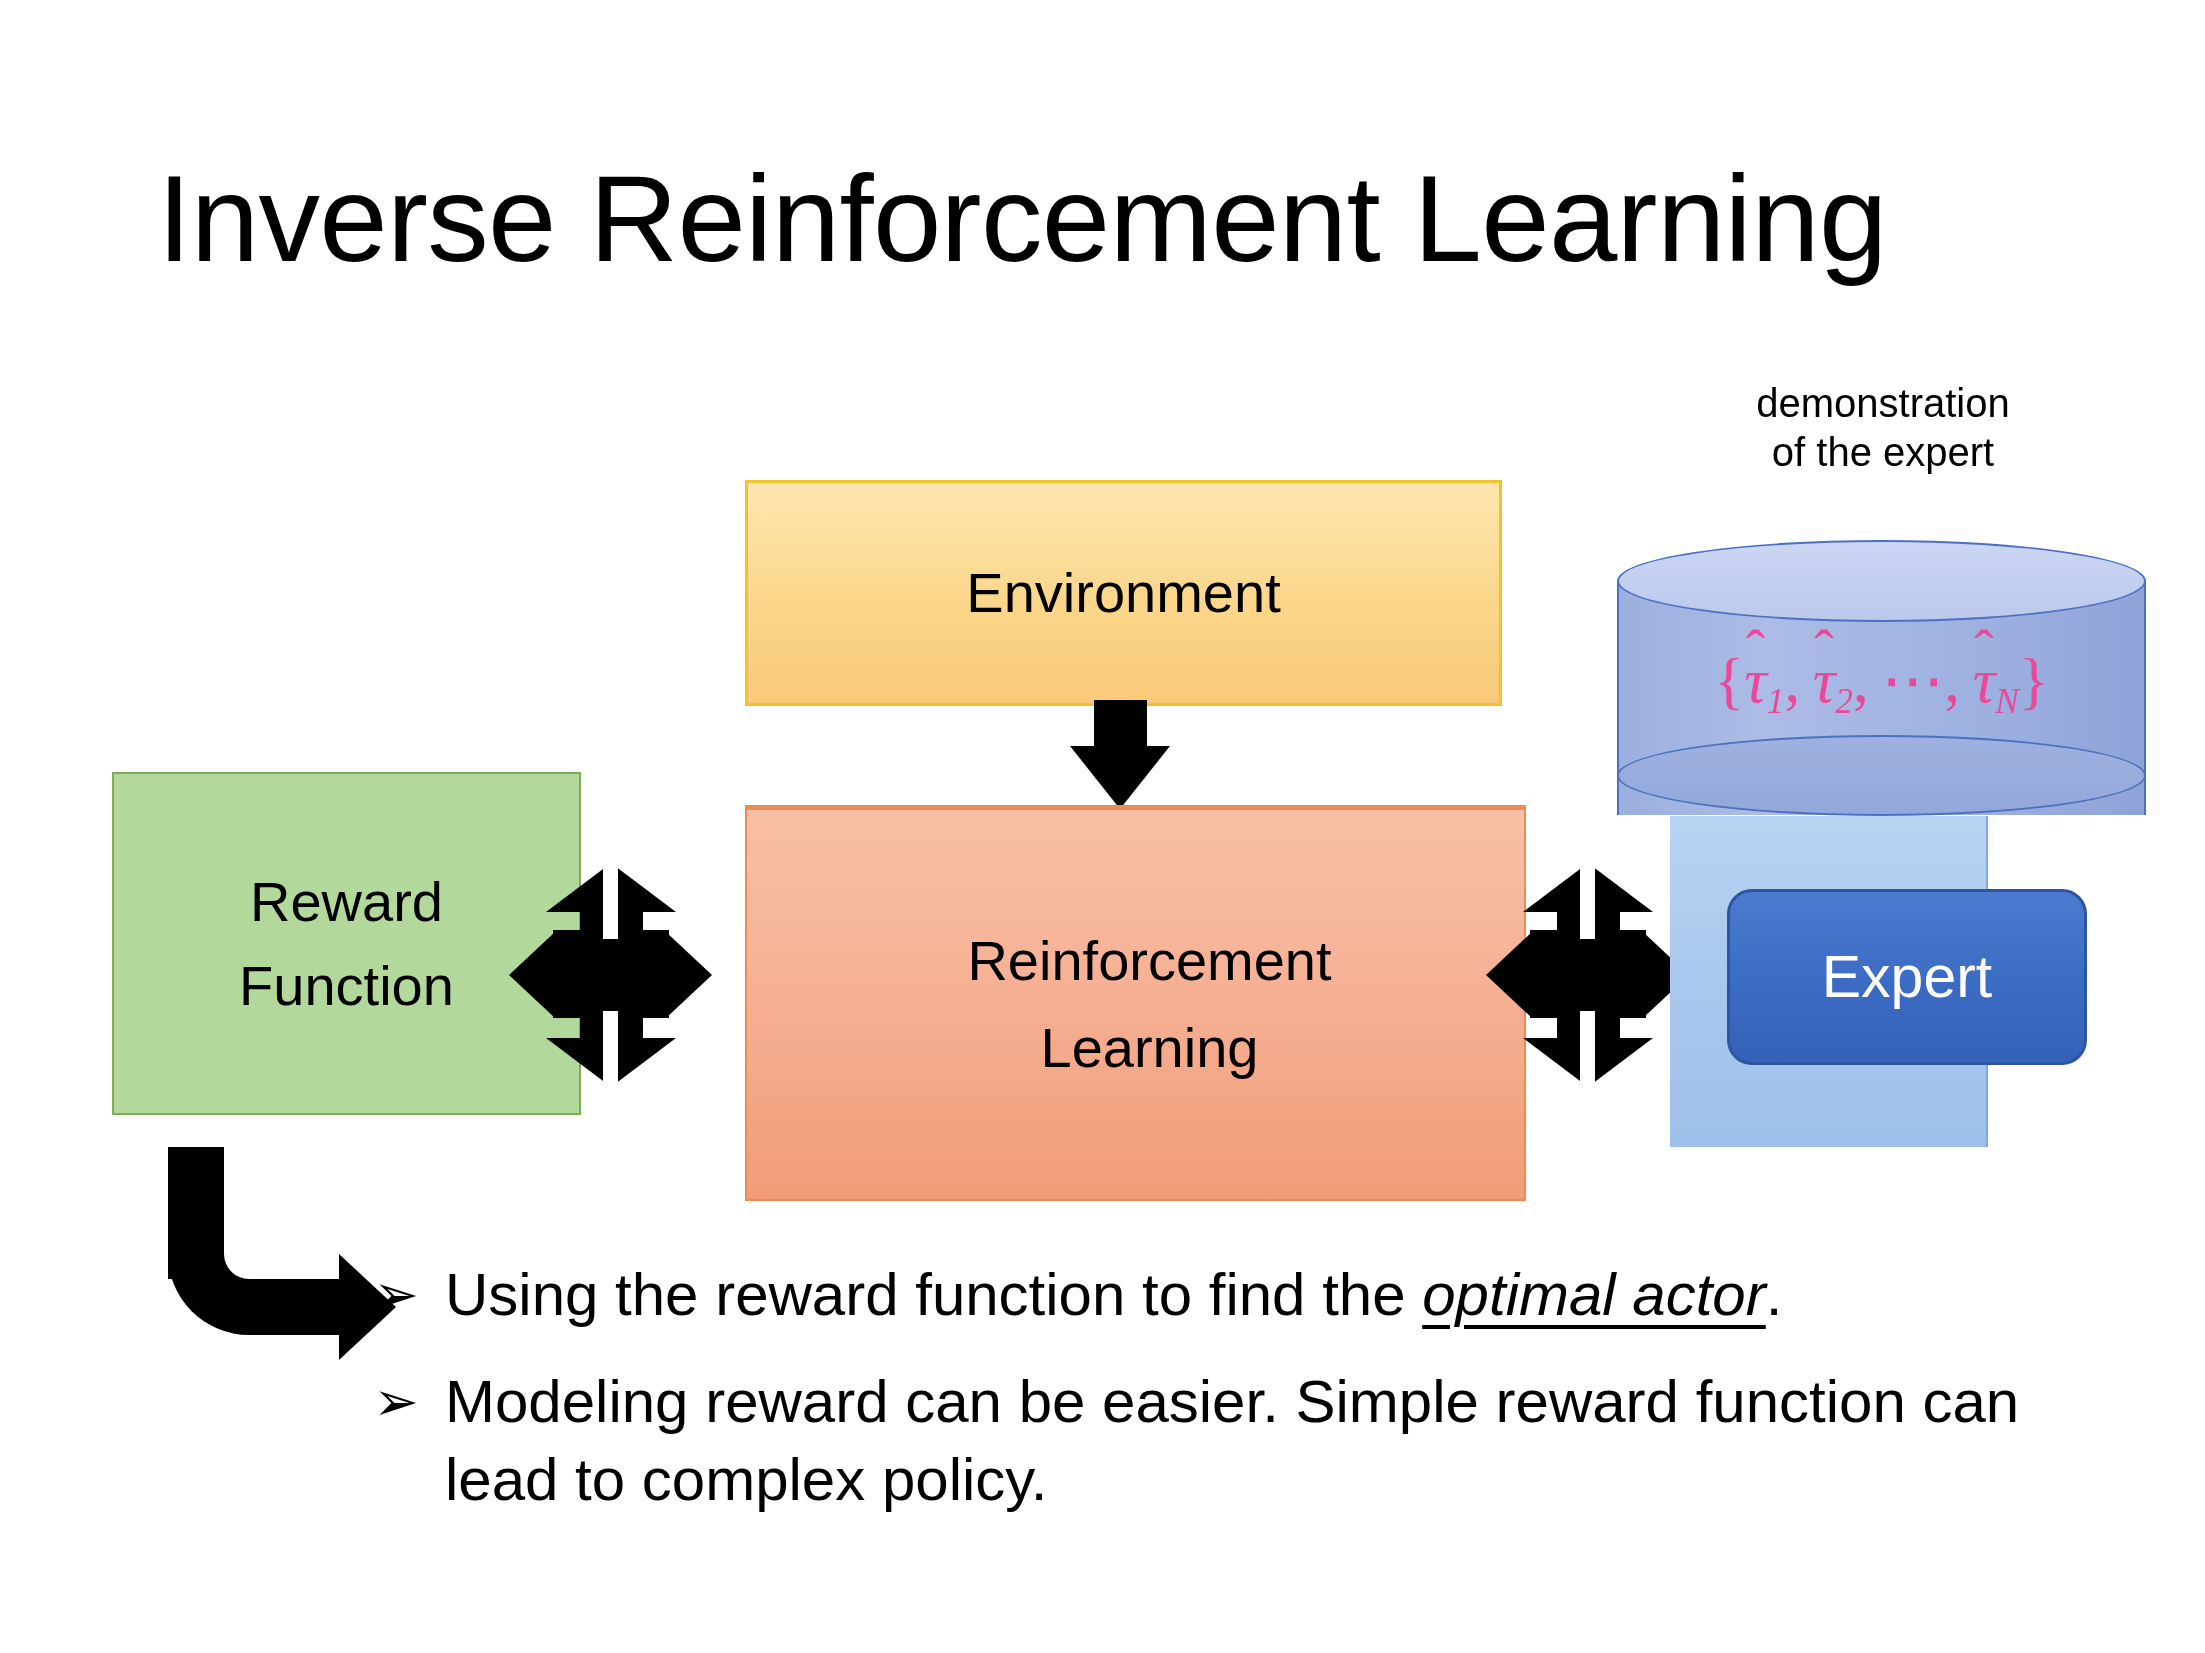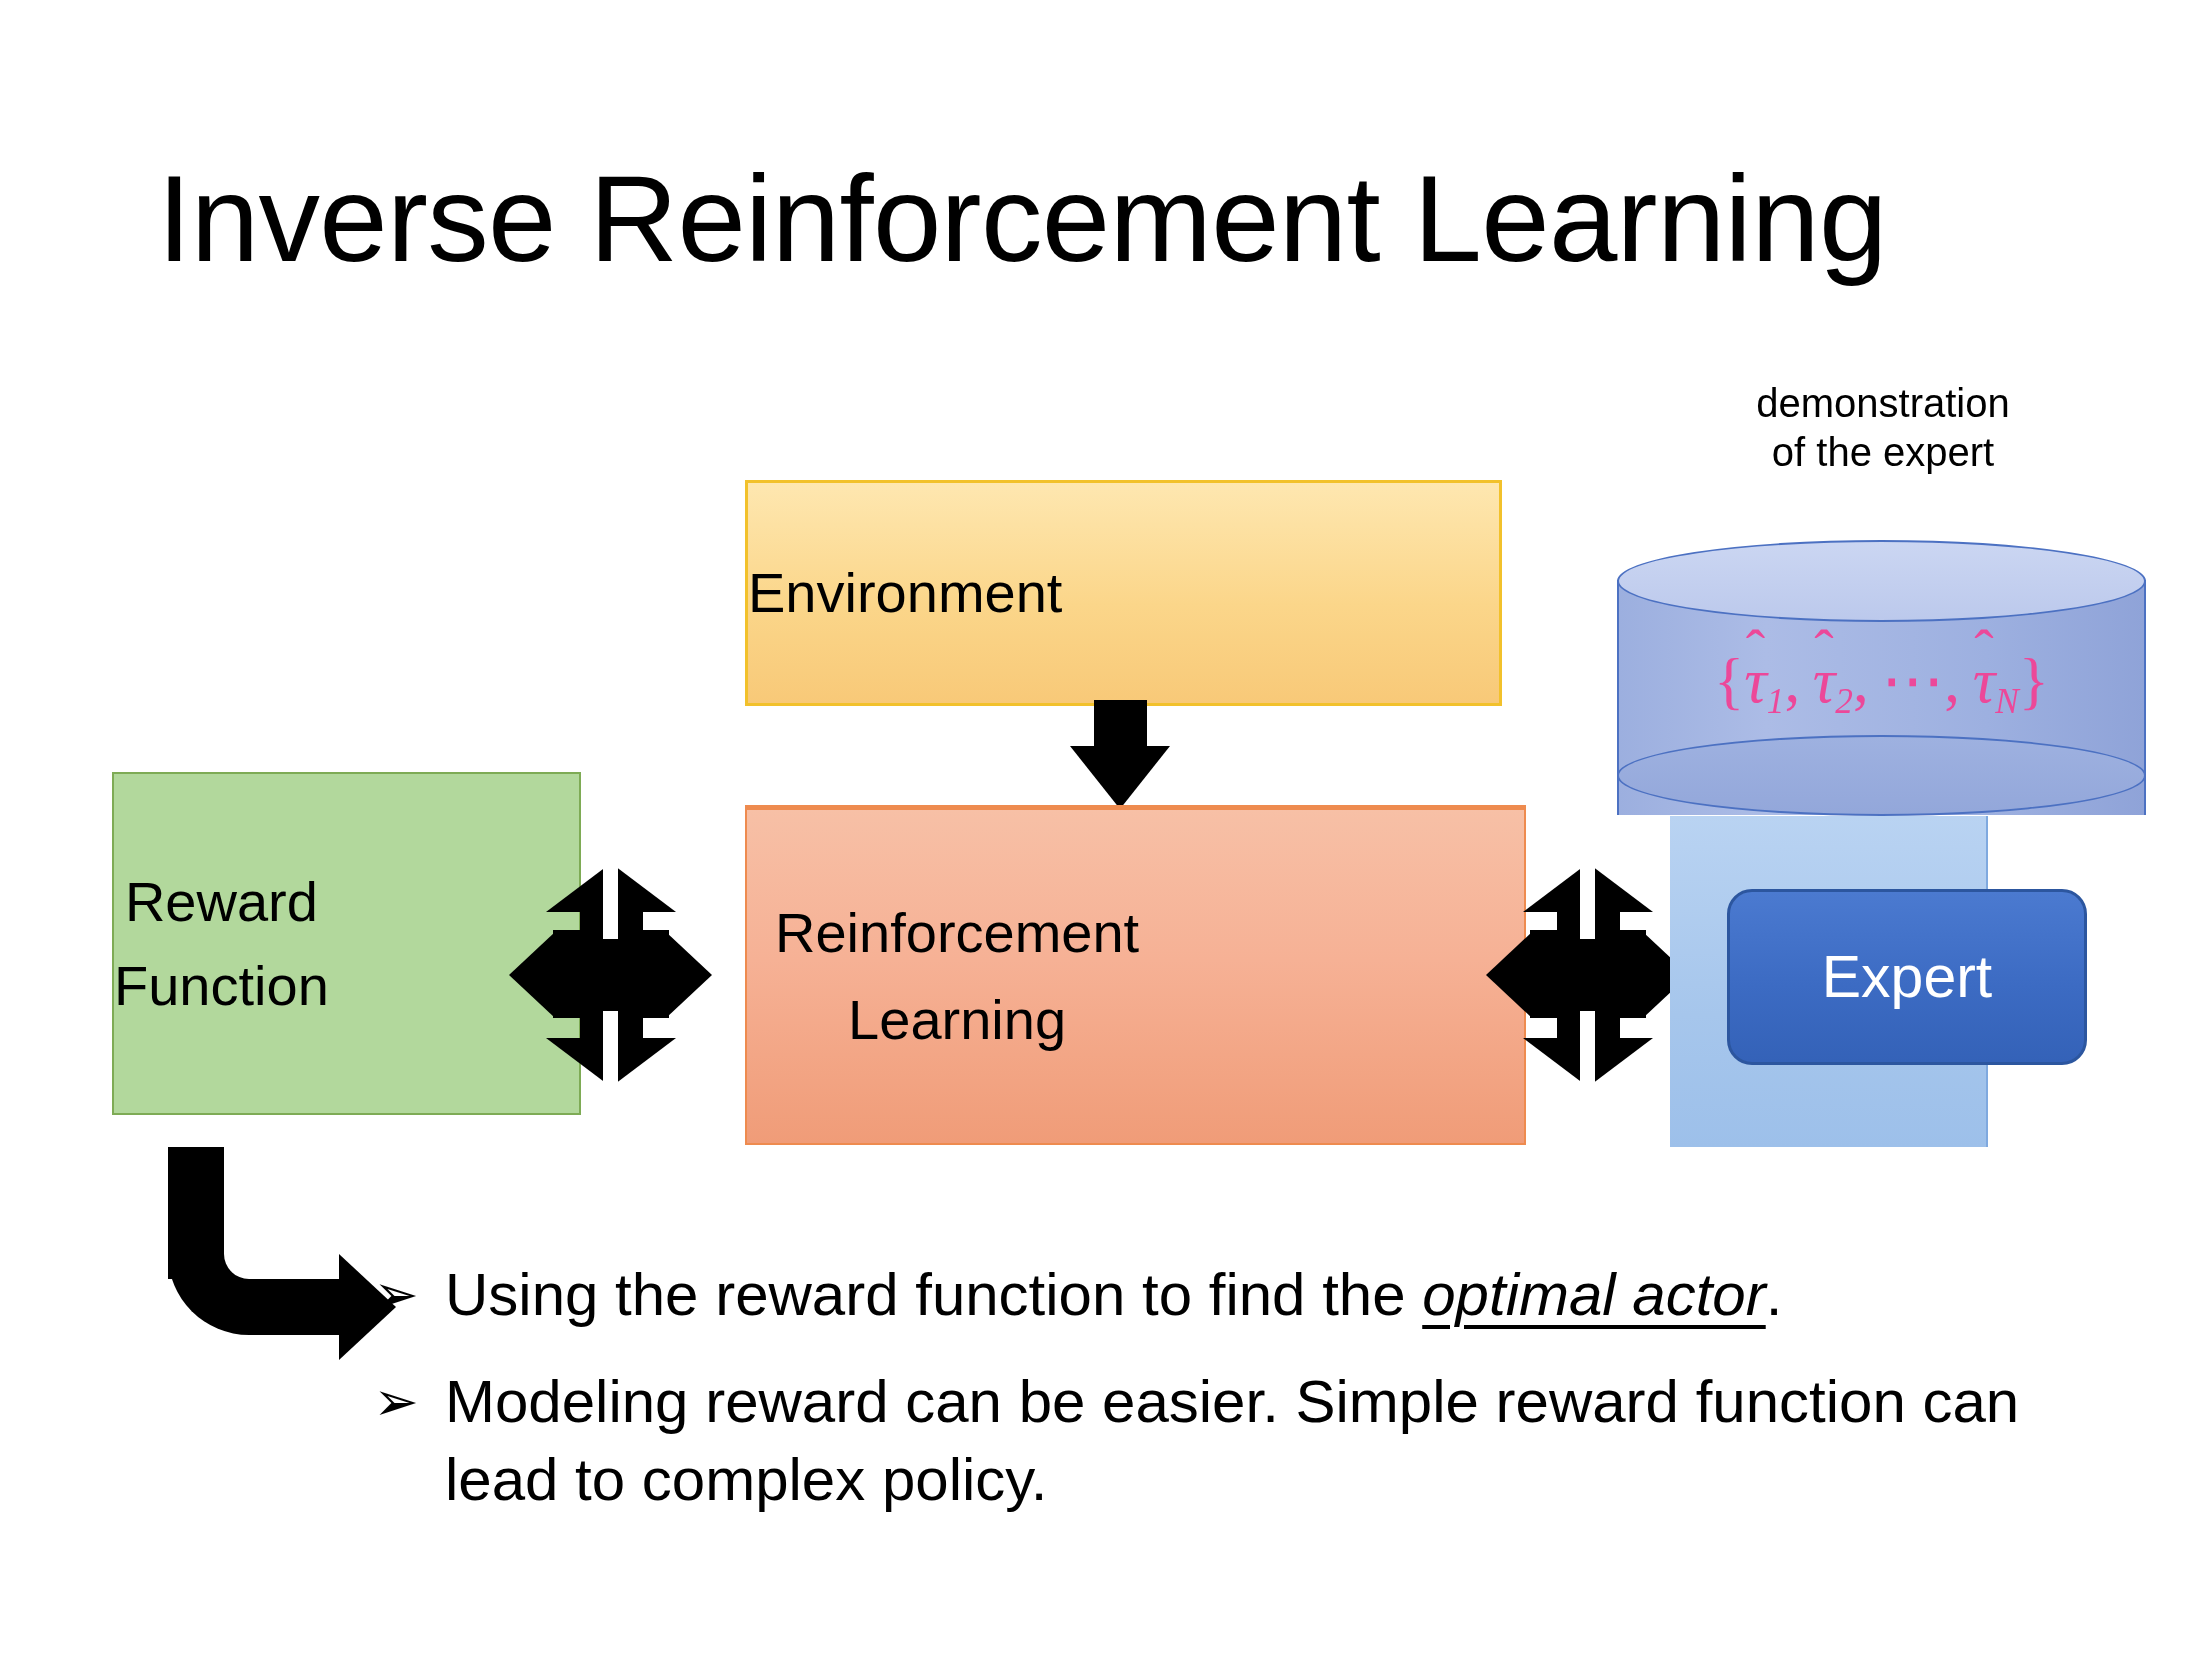--- a/index.html
+++ b/index.html
@@ -16,32 +16,32 @@
     position:absolute;left:0;top:154px;width:2044px;
     text-align:center;
     font-size:123px;line-height:1.05;font-weight:400;
     letter-spacing:-0.7px;
     white-space:nowrap;
   }
 
   
   .box{
     position:absolute;box-sizing:border-box;
-    display:flex;align-items:center;
+    display:flex;align-items:center;justify-content:center;
     text-align:center;
   }
   .box .lbl{font-size:56px;line-height:1.32;font-weight:400;}
 
   .box-env{
     left:745px;top:480px;width:757px;height:226px;
     background:linear-gradient(180deg,#FEE7B0 0%,#FBD68A 55%,#F8C978 100%);
     border:3.7px solid #F2C12B;
   }
   .box-rl{
-    left:745px;top:805px;width:781px;height:340px;
+    left:745px;top:805px;width:781px;height:396px;
     background:linear-gradient(180deg,#F7C0A6 0%,#F6B195 45%,#F09C78 100%);
     border:2.9px solid #EE8B4F;
     border-top-width:5.1px;
     padding-left:28px;
   }
   .box-rl .lbl{line-height:1.55;}
   .box-reward{
     left:112px;top:772px;width:469px;height:343px;
     background:#B2D89C;
     border:2.9px solid #7EAB55;

